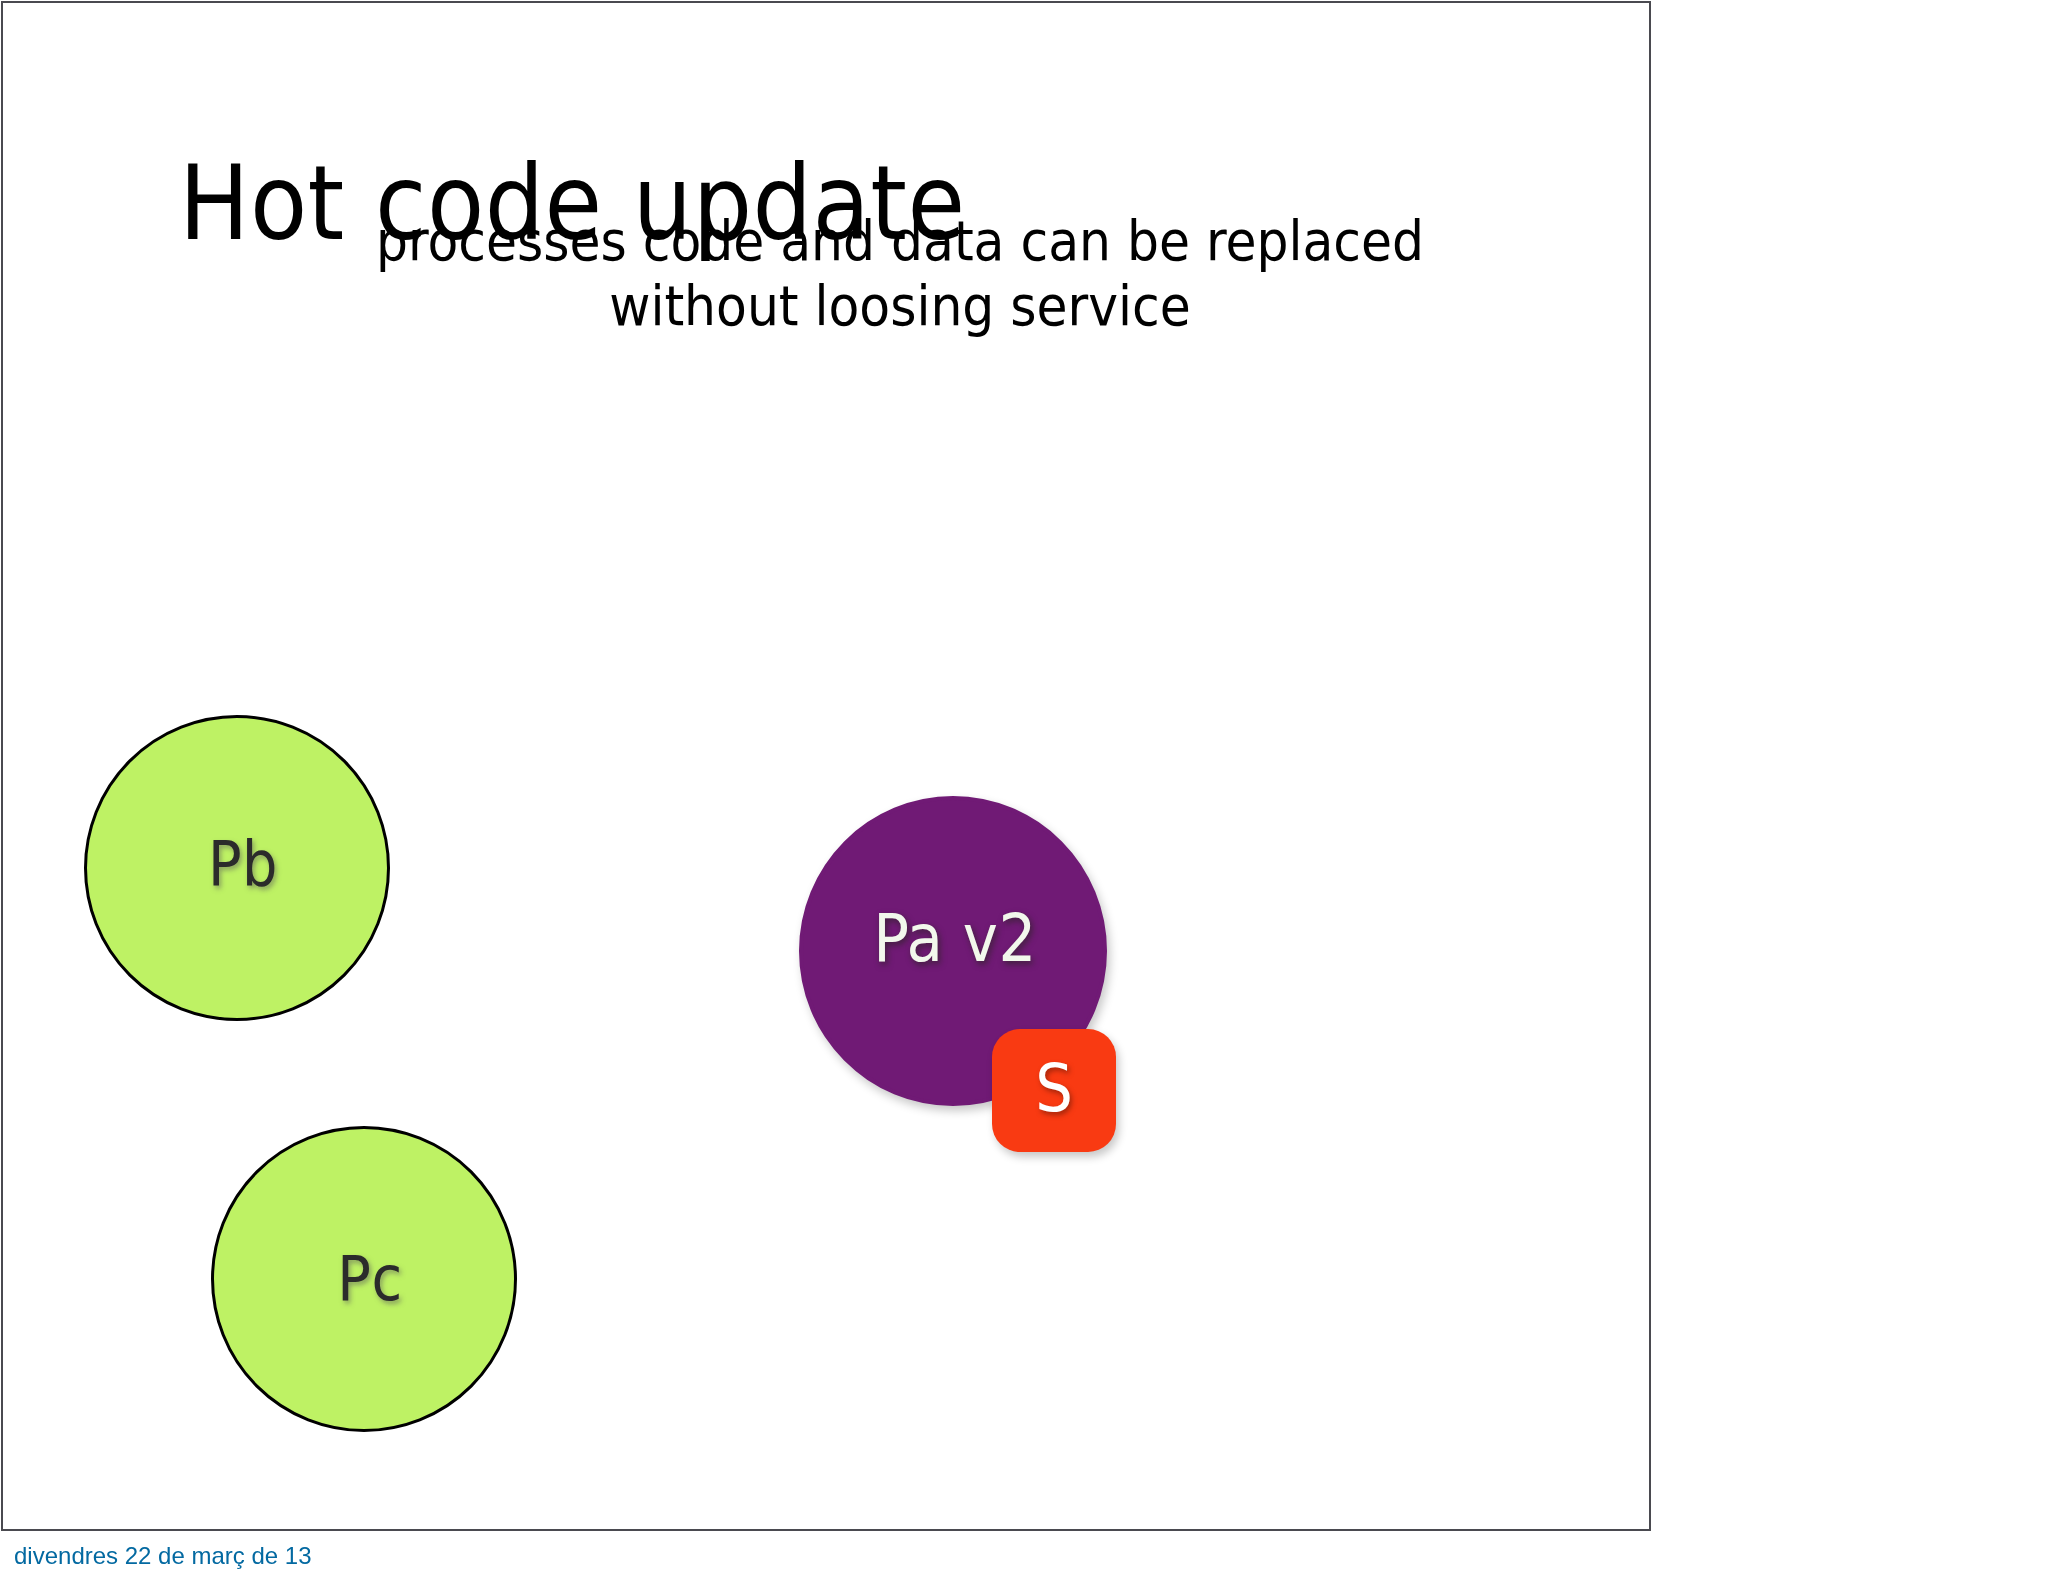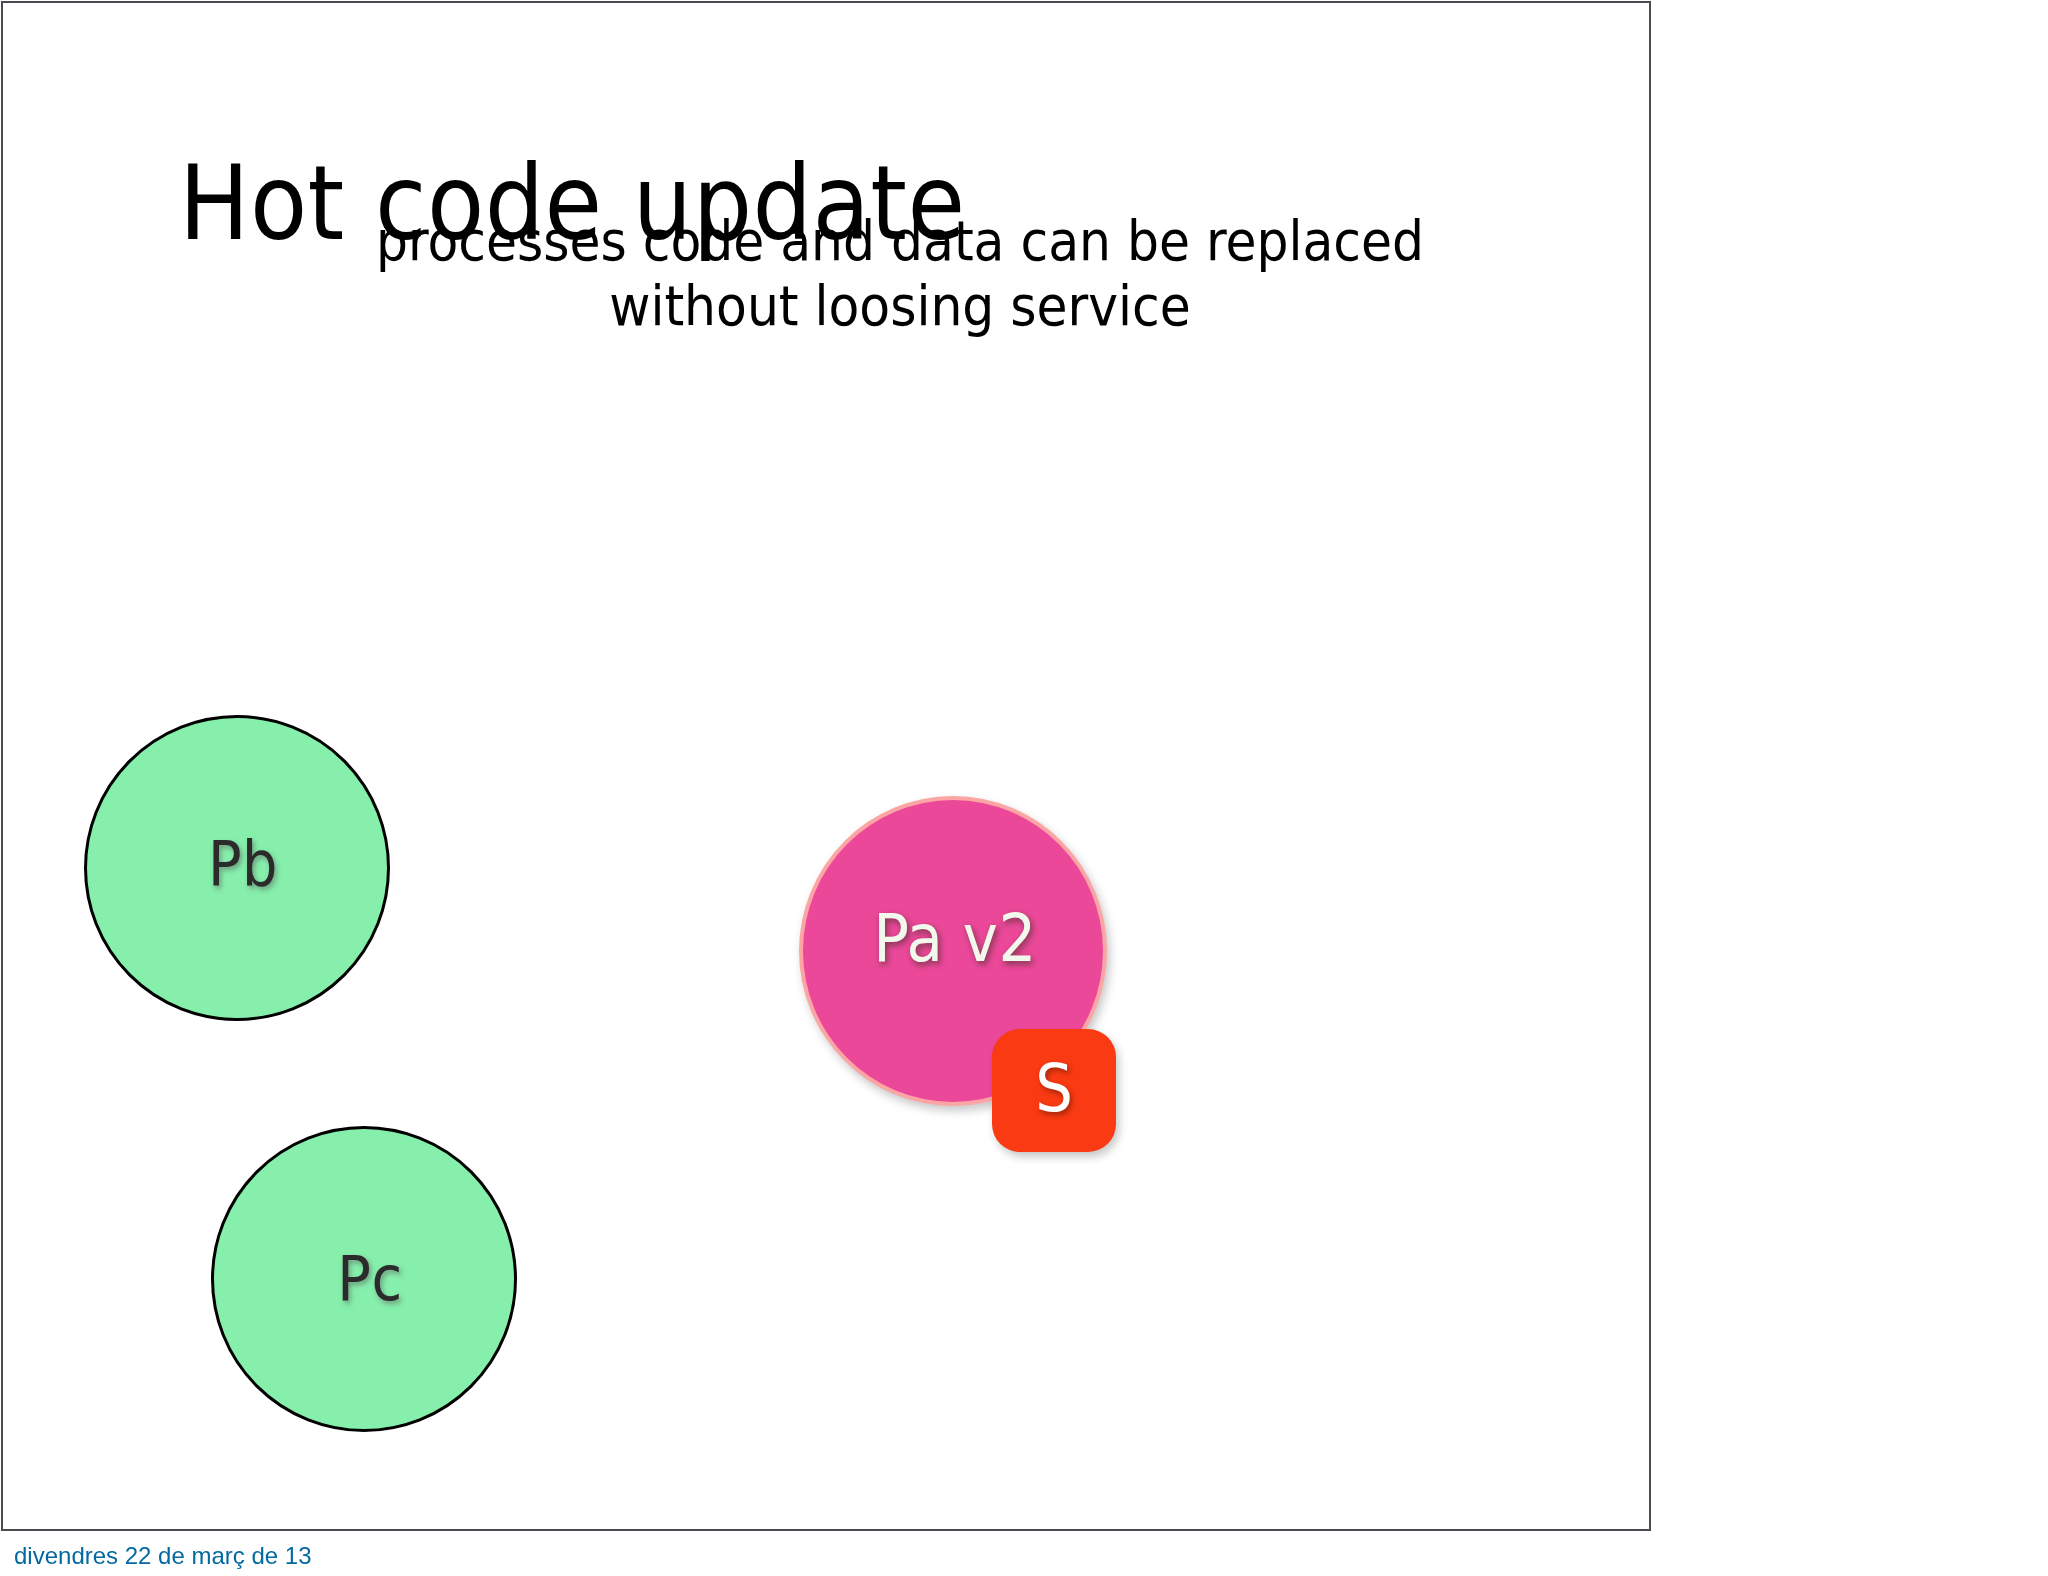--- a/index.html
+++ b/index.html
@@ -63,26 +63,26 @@
     position: absolute;
     box-sizing: border-box;
     border-radius: 50%;
     display: flex;
     align-items: center;
     justify-content: center;
   }
 
   .node-circle.plain {
     border: 3px solid #000000;
-    background: #86efac;
+    background: #bef264;
   }
 
   .node-circle.filled {
-    border: 4px solid #fca5a5;
-    background: #ec4899;
+    border: 4px solid #701a75;
+    background: #701a75;
   }
 
   .node-label {
     font-family: "DejaVu Sans Condensed", "Liberation Sans Narrow", "Liberation Sans", sans-serif;
     font-stretch: condensed;
     font-weight: 400;
     font-size: 62px;
     line-height: 1;
     letter-spacing: 0.5px;
     user-select: none;

